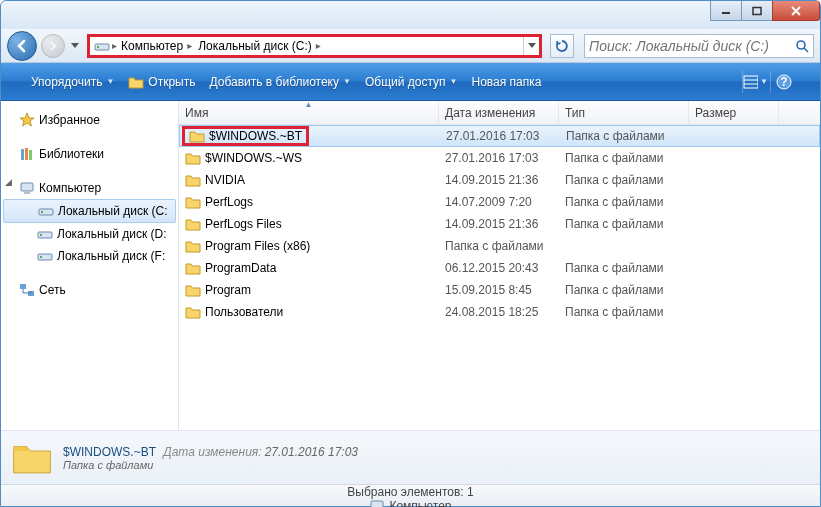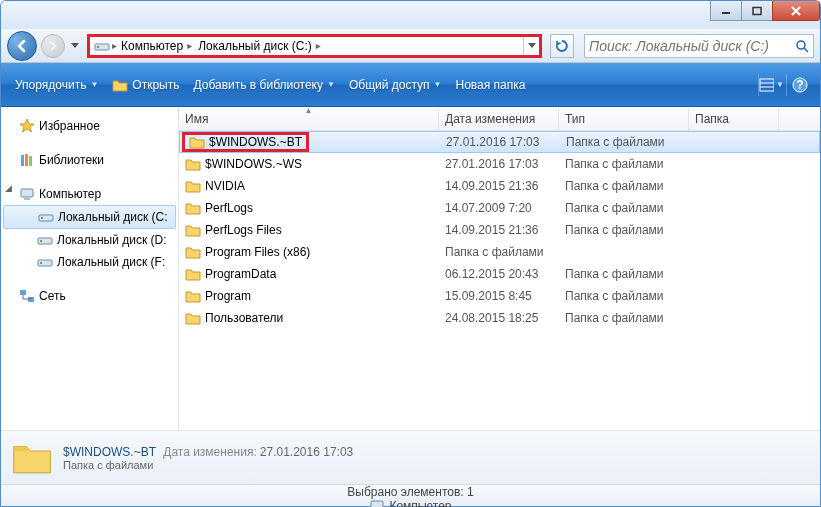--- a/index.html
+++ b/index.html
@@ -23,21 +23,21 @@
 .bc-icon { width: 16px; height: 16px; display: inline-flex; align-items: center; justify-content: center; }
 .bc-seg { display: flex; align-items: center; gap: 4px; padding: 0 2px; }
 .bc-arrow { color: #666; font-size: 10px; }
 .bc-dd { width: 16px; display: flex; align-items: center; justify-content: center; border-left: 1px solid #ccc; height: 100%; }
 .refresh-btn { width: 24px; height: 24px; border: 1px solid #a8bdd4; background: linear-gradient(#fff,#e4edf7); display: flex; align-items: center; justify-content: center; margin-left: 2px; }
 
 .search-box { width: 230px; height: 24px; border: 1px solid #a8bdd4; background: #fff; display: flex; align-items: center; padding: 0 4px; margin-left: 6px; }
 .search-box input { flex: 1; border: none; outline: none; color: #888; font-style: italic; font-size: 14px; }
 .search-icon { color: #2a6bb0; }
 
-.toolbar { height: 44px; background: linear-gradient(#4f9de8, #2b7dd1 48%, #1f6abe 52%, #2b7dd1); color: #fff; display: flex; align-items: center; padding: 0 8px; gap: 2px; border-bottom: 1px solid #1a5a9e; }
+.toolbar { height: 38px; background: linear-gradient(#4f9de8, #2b7dd1 48%, #1f6abe 52%, #2b7dd1); color: #fff; display: flex; align-items: center; padding: 0 24px; gap: 2px; border-bottom: 1px solid #1a5a9e; }
 .tb-item { padding: 4px 6px; display: flex; align-items: center; gap: 4px; text-shadow: 0 1px 1px rgba(0,0,0,.3); }
 .tb-dd { font-size: 8px; opacity: .8; }
 .tb-spacer { flex: 1; }
 .tb-icon { width: 26px; height: 22px; display: flex; align-items: center; justify-content: center; border-left: 1px solid rgba(255,255,255,.25); }
 
 .content { flex: 1; display: flex; overflow: hidden; }
 .sidebar { width: 178px; border-right: 1px solid #e0e6ed; padding: 8px 0; overflow-y: auto; }
 .sb-group { margin-bottom: 12px; }
 .sb-item { display: flex; align-items: center; gap: 4px; padding: 3px 4px 3px 18px; }
 .sb-item.indent { padding-left: 36px; align-items: center; }
@@ -64,21 +64,21 @@
 .cell.name { width: 260px; }
 .cell.date { width: 120px; color: #555; }
 .cell.type { width: 130px; color: #555; }
 .cell.size { width: 90px; color: #555; }
 .cell-inner { display: flex; align-items: center; gap: 4px; }
 .folder-icon { width: 16px; height: 14px; }
 
 .details-pane { height: 54px; border-top: 1px solid #e0e6ed; background: linear-gradient(#f5f8fc,#eaf0f7); display: flex; align-items: center; padding: 4px 10px; gap: 10px; }
 .details-icon { width: 42px; height: 38px; }
 .details-text .dname { font-size: 13px; color: #1a4d80; }
-.details-text .dmeta { color: #666; font-size: 11px; }
+.details-text .dmeta { color: #666; font-size: 11px; font-style: italic; }
 .details-text .dmeta .lbl { color: #888; }
 
 .statusbar { height: 22px; border-top: 1px solid #d0d8e2; background: linear-gradient(#f7f9fc,#eaeef4); display: flex; align-items: center; padding: 0 8px; font-size: 11px; color: #444; flex-direction: column; }
 .statusbar .seg { display: flex; align-items: center; gap: 4px; }
 .statusbar .spacer { flex: 1; }
 
 svg { display: block; }
 </style>
 </head>
 <body>
@@ -303,21 +303,21 @@
             <span class="sort-ind">▲</span>
             <span>Имя</span>
           </div>
         <div class="col date">
             <span>Дата изменения</span>
           </div>
         <div class="col type">
             <span>Тип</span>
           </div>
         <div class="col size">
-            <span>Папка</span>
+            <span>Размер</span>
           </div>
       </div>
       <div class="file-list" id="file-list">
           <div class="row selected highlighted">
             <div class="cell name">
               <span class="cell-inner">
                 <span>
                   <svg class="folder-icon" viewBox="0 0 16 14">
                     <path d="M1 3 L6 3 L7.5 5 L15 5 L15 13 L1 13 Z" fill="#f7d56a" stroke="#c79a2a"></path>
                   </svg>

